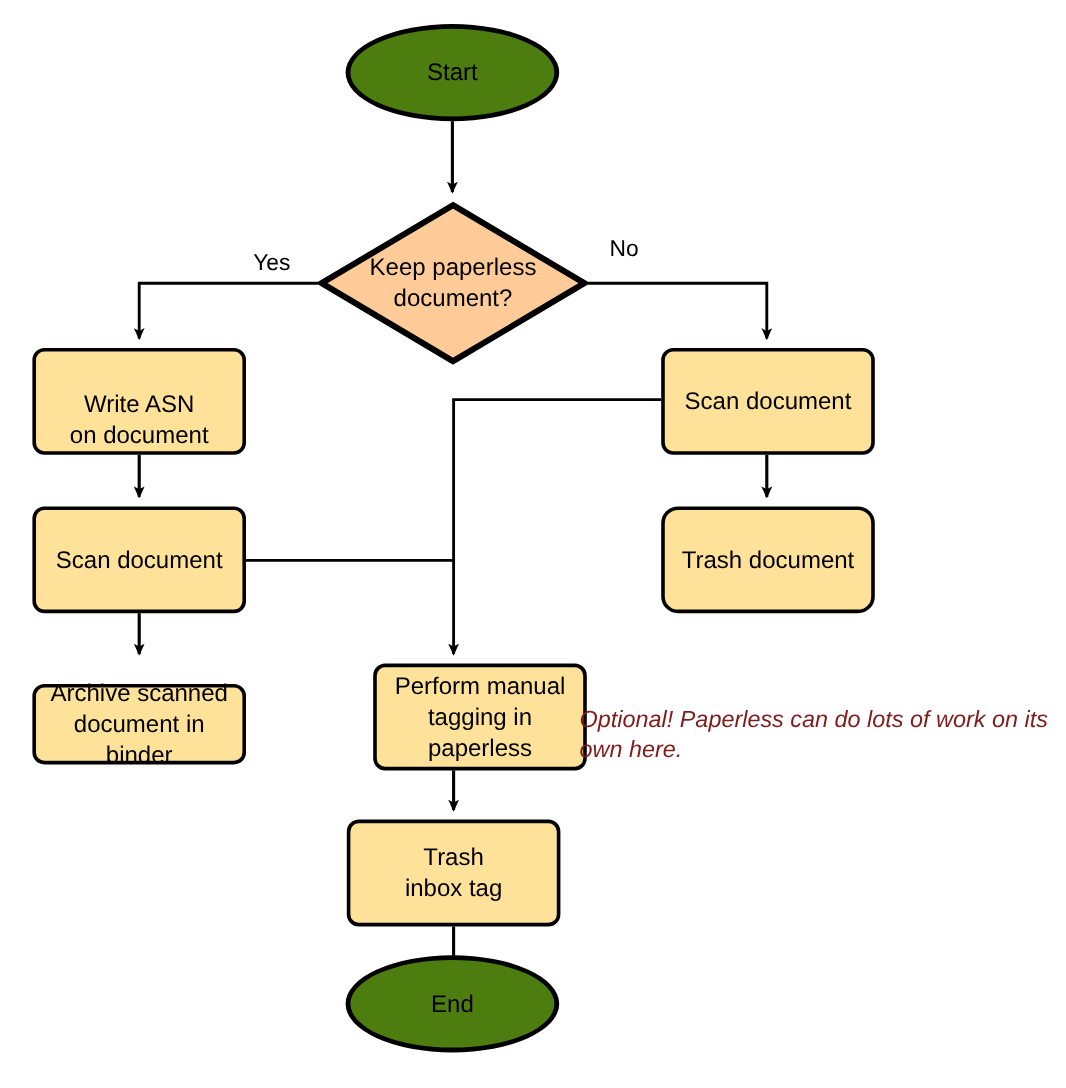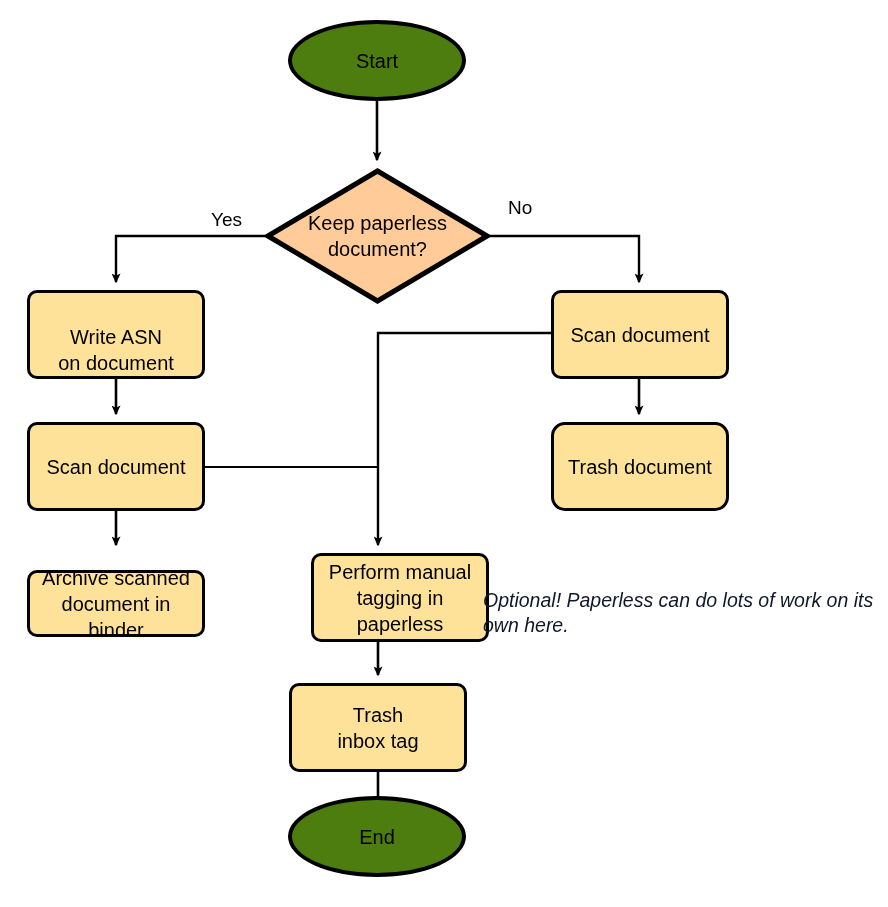--- a/index.html
+++ b/index.html
@@ -79,21 +79,21 @@
     font-size: 19px;
     line-height: 22px;
     color: #000000;
     white-space: nowrap;
   }
   .note {
     position: absolute;
     font-style: italic;
     font-size: 19.5px;
     line-height: 25px;
-    color: #0f172a;
+    color: #7f1d1d;
     width: 404px;
   }
 </style>
 </head>
 <body>
 
 <div id="canvas">
 
   <svg class="edges" viewBox="0 0 888 907" width="888" height="907">
     <defs>

